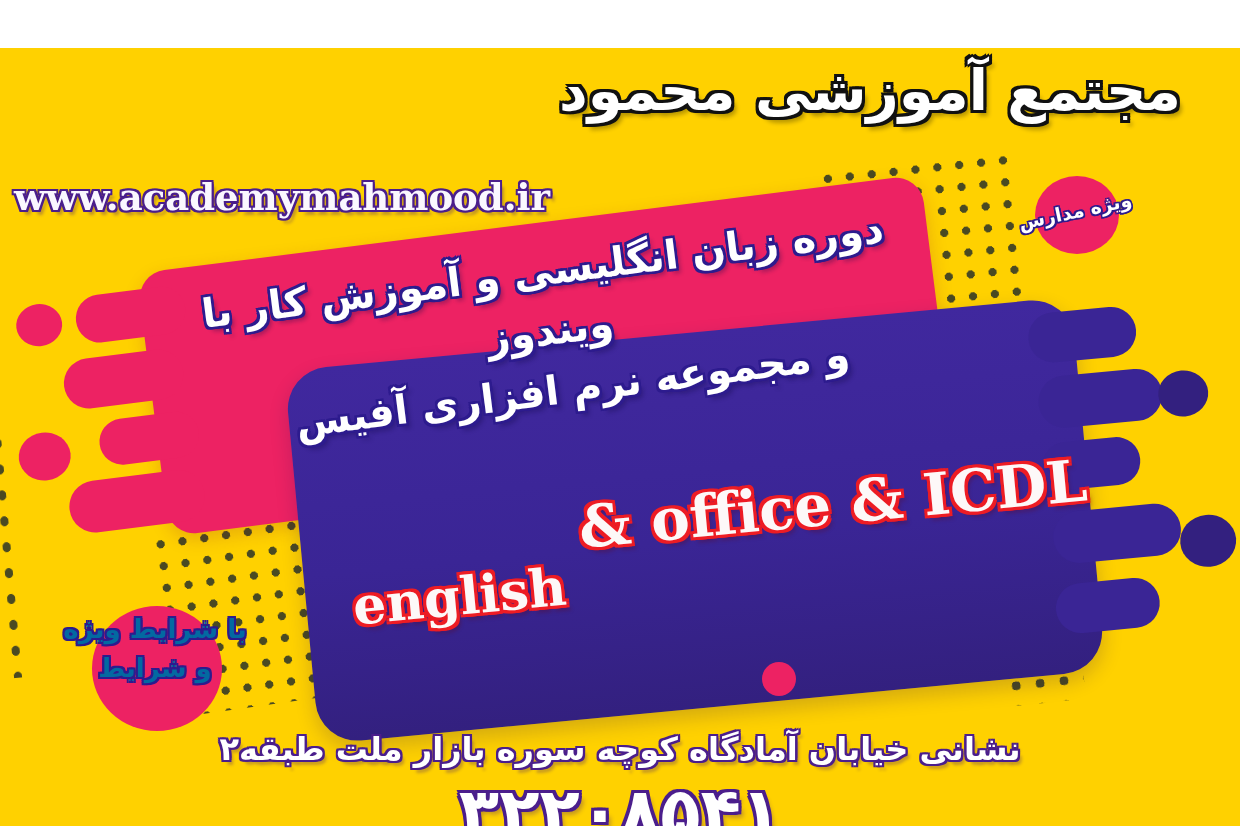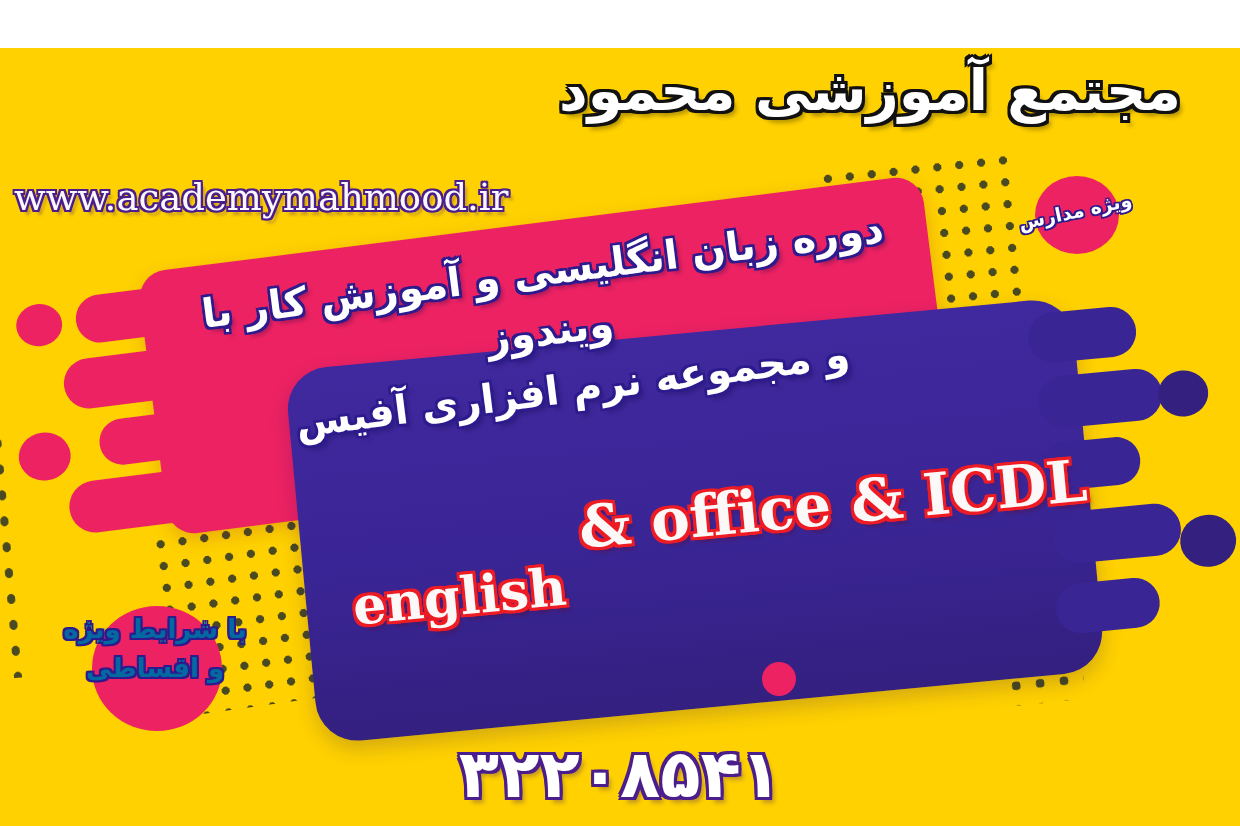--- a/index.html
+++ b/index.html
@@ -97,21 +97,21 @@
     direction:rtl;
     letter-spacing:-1px;
     text-shadow:
       -3px -3px 0 #111, 3px -3px 0 #111, -3px 3px 0 #111, 3px 3px 0 #111,
       -3px 0 0 #111, 3px 0 0 #111, 0 -3px 0 #111, 0 3px 0 #111,
       5px 6px 4px rgba(0,0,0,.28);
   }
   #web-block{
     left:14px;top:125px;
     font-family:"DejaVu Serif", serif;
-    font-size:37px;font-weight:normal;
+    font-size:37px;font-weight:bold;
     color:#FAF7FF;
     direction:ltr;text-align:center;
     line-height:1.35;
   }
   #web-block div{
     text-shadow:
       -2px -2px 0 #4B1E8C, 2px -2px 0 #4B1E8C, -2px 2px 0 #4B1E8C, 2px 2px 0 #4B1E8C,
       -2px 0 0 #4B1E8C, 2px 0 0 #4B1E8C, 0 -2px 0 #4B1E8C, 0 2px 0 #4B1E8C,
       4px 5px 3px rgba(60,20,110,.3);
   }
@@ -255,22 +255,23 @@
     <span id="blue-en">english</span>
     <span id="blue-office">&amp; office &amp; ICDL</span>
   </div>
 
   <div class="badge" id="badge-schools"></div>
   <div id="badge-schools-label">ویژه مدارس</div>
 
   <div class="badge" id="badge-terms"></div>
   <div id="badge-terms-label">
     <div>با شرایط ویژه</div>
-    <div>و اقساطی</div>
+    <div>و شرایط</div>
   </div>
 
   <div id="deco-dot-small"></div>
 
   <div id="footer">
+    <div id="address-line">نشانی خیابان آمادگاه کوچه سوره بازار ملت طبقه۲</div>
     <div id="phone-number">۳۲۲۰۸۵۴۱</div>
   </div>
 
 </div>
 
 </body></html>

